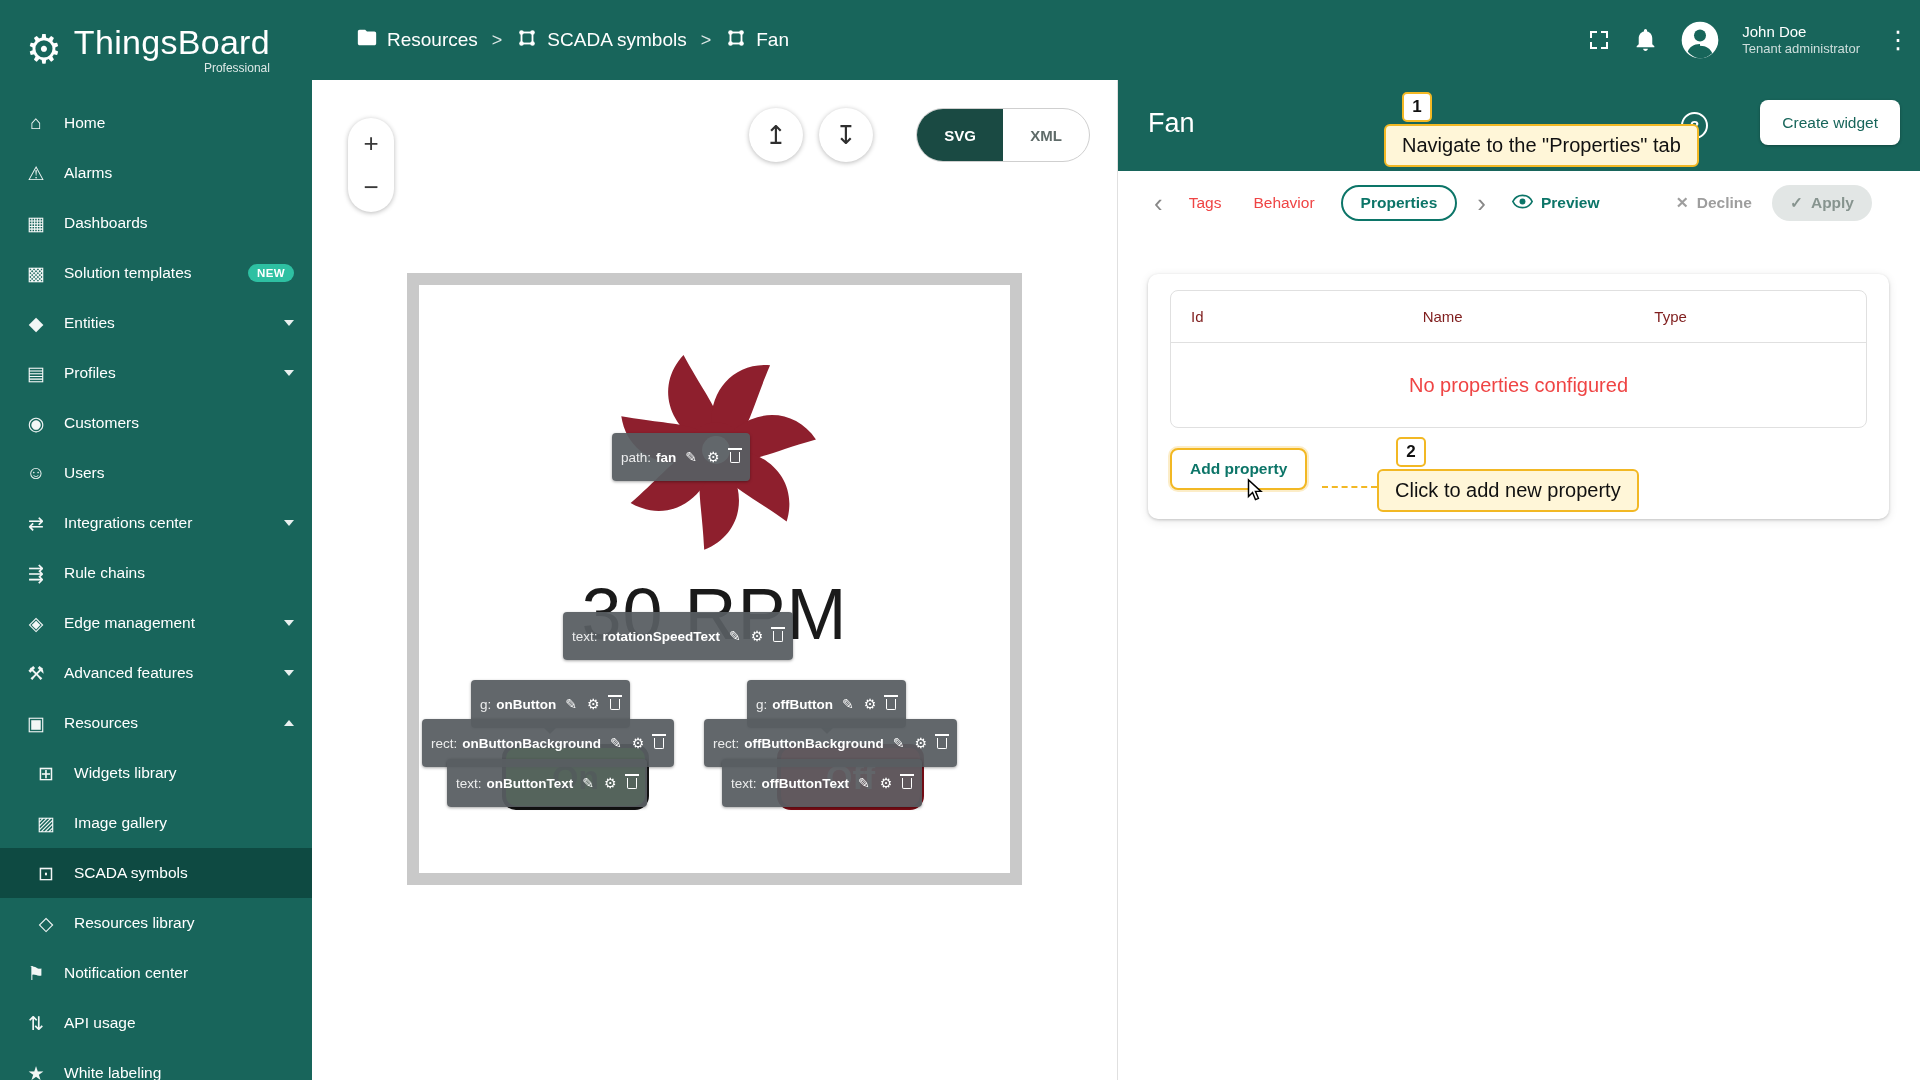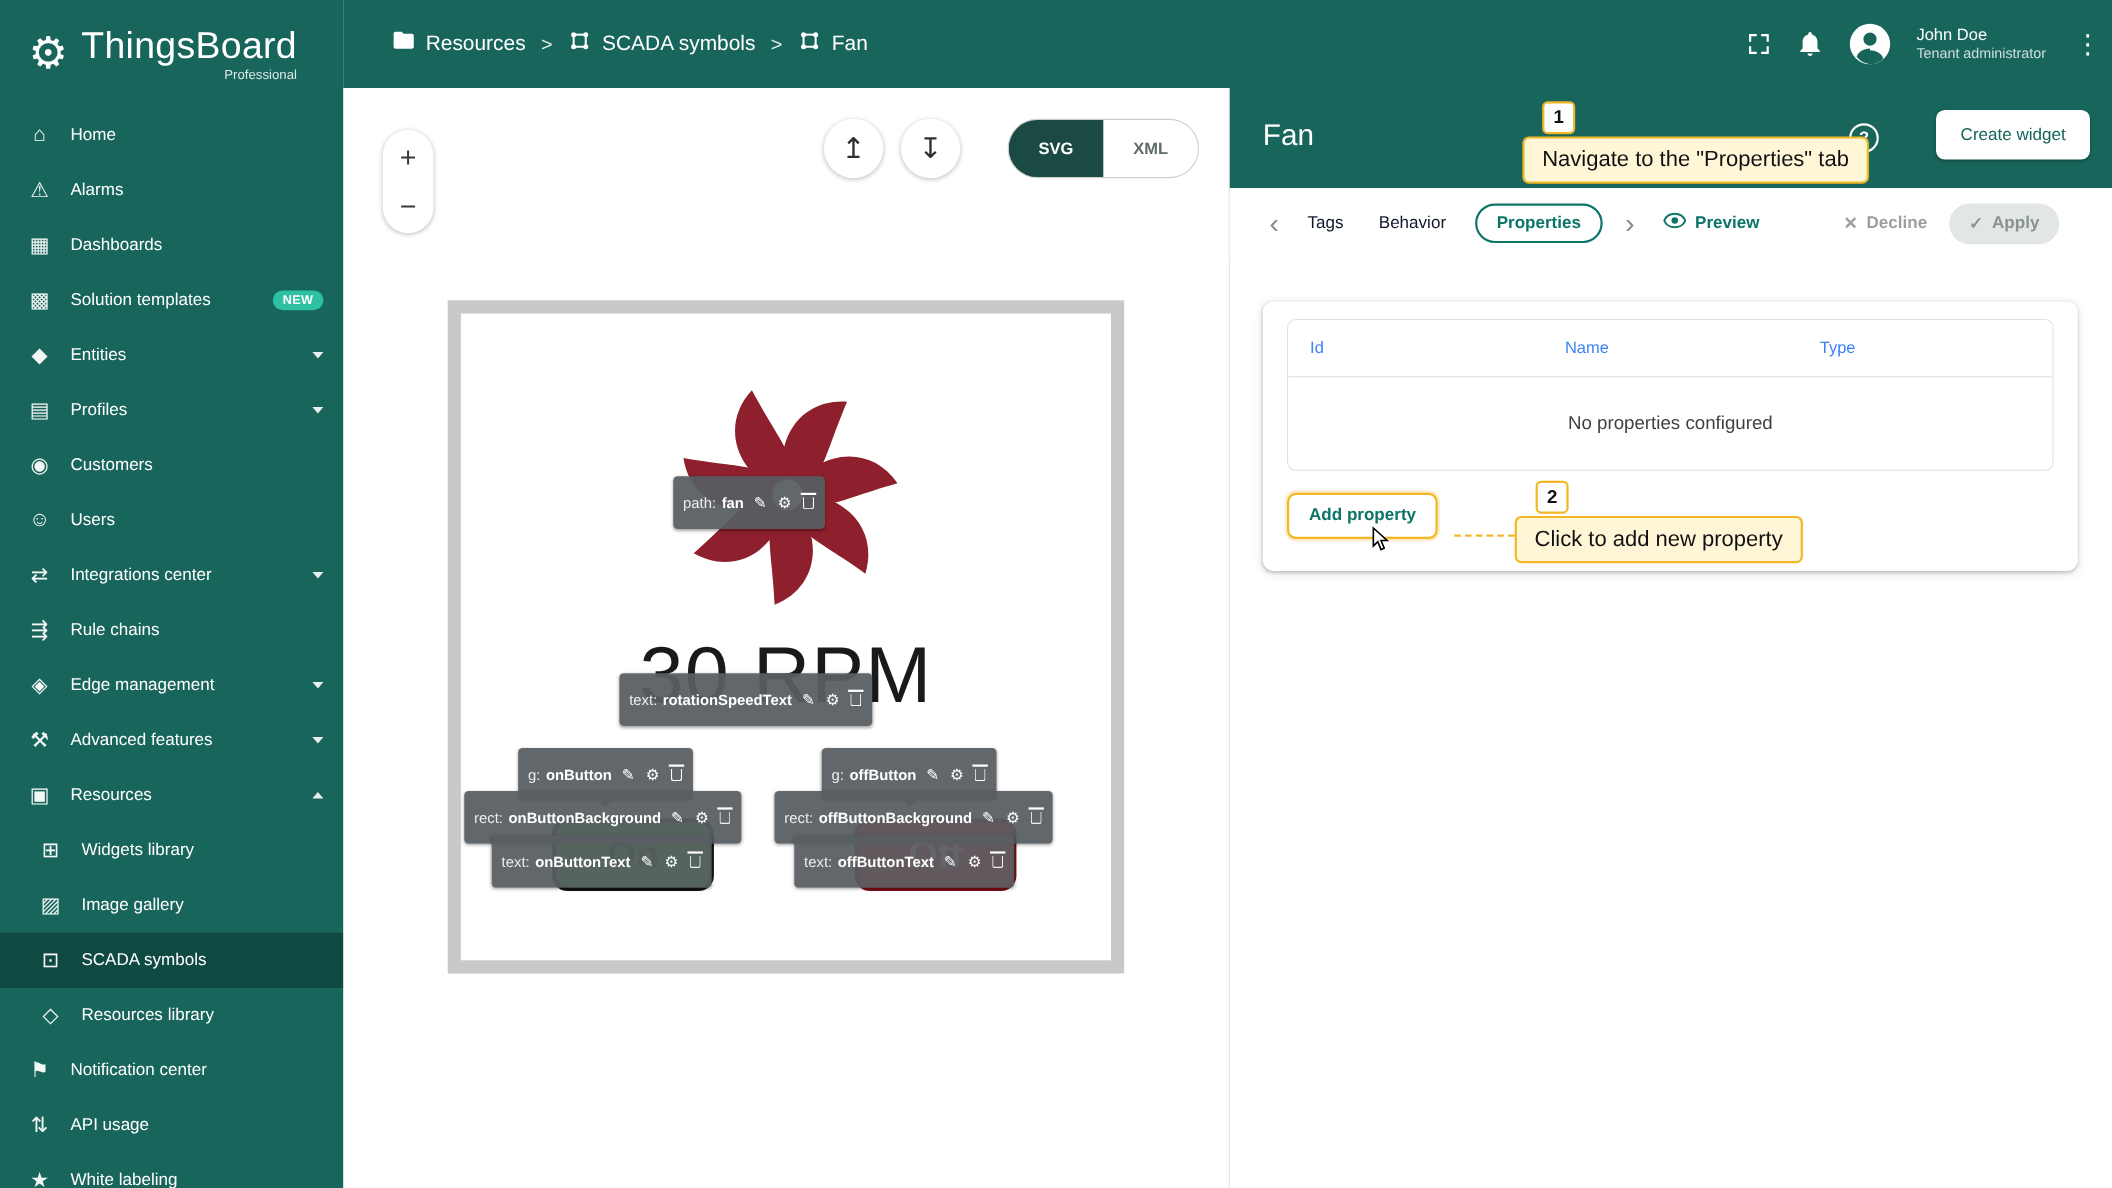--- a/index.html
+++ b/index.html
@@ -124,39 +124,39 @@
   .create-widget{
     position:absolute;right:20px;top:20px;height:45px;padding:0 22px;background:#fff;color:#17655a;
     border:none;border-radius:8px;font-size:15.5px;font-weight:500;cursor:pointer;
     box-shadow:0 1px 3px rgba(0,0,0,.3);display:flex;align-items:center;font-family:"Liberation Sans",sans-serif;
   }
   .tab-row{
     position:absolute;left:0;top:91px;width:100%;height:64px;display:flex;align-items:center;
     padding:0 48px 0 36px;gap:20px;background:#fff;
   }
   .tab-chev{font-size:26px;color:#888;cursor:pointer;line-height:1;}
-  .tab{font-size:15.5px;color:#0f172a;cursor:pointer;padding:8px 6px;}
+  .tab{font-size:15.5px;color:#ef4444;cursor:pointer;padding:8px 6px;}
   .tab.pill{
     border:2px solid var(--accent);color:var(--accent);border-radius:20px;
     padding:7px 18px;font-weight:600;
   }
   .preview-btn{display:flex;align-items:center;gap:8px;color:var(--accent);font-size:15.5px;font-weight:600;cursor:pointer;margin-left:6px;}
   .decline-btn{margin-left:auto;display:flex;align-items:center;gap:8px;color:#9e9e9e;font-size:15.5px;font-weight:600;cursor:pointer;}
   .apply-btn{
     display:flex;align-items:center;gap:8px;color:#87948f;font-size:15.5px;font-weight:600;
     background:#e2e6e5;border-radius:19px;padding:9px 18px;cursor:pointer;
   }
   .prop-card{
     position:absolute;left:30px;top:194px;width:741px;height:245px;background:#fff;border-radius:10px;
     box-shadow:0 1px 3px rgba(0,0,0,.18),0 2px 10px rgba(0,0,0,.1);padding:16px 22px;
   }
   .prop-table{border:1px solid #e0e0e0;border-radius:8px;overflow:hidden;}
   .prop-head{display:flex;height:52px;align-items:center;border-bottom:1px solid #e0e0e0;}
-  .prop-col{flex:1;padding-left:20px;color:#3b82f6;font-size:15px;}
-  .prop-empty{height:84px;display:flex;align-items:center;justify-content:center;color:#404040;font-size:17px;}
+  .prop-col{flex:1;padding-left:20px;color:#7f1d1d;font-size:15px;}
+  .prop-empty{height:84px;display:flex;align-items:center;justify-content:center;color:#ef4444;font-size:20px;}
   .add-property{
     margin-top:20px;display:inline-flex;align-items:center;background:#fff;
     border:2px solid var(--hl);border-radius:8px;padding:10px 18px;
     color:var(--accent);font-size:15.5px;font-weight:700;cursor:pointer;
     box-shadow:0 0 0 2px rgba(242,184,36,.25);font-family:"Liberation Sans",sans-serif;
   }
 
   
   .step-box{
     position:absolute;width:30px;height:30px;background:#fff;border:2px solid var(--hl);border-radius:5px;

